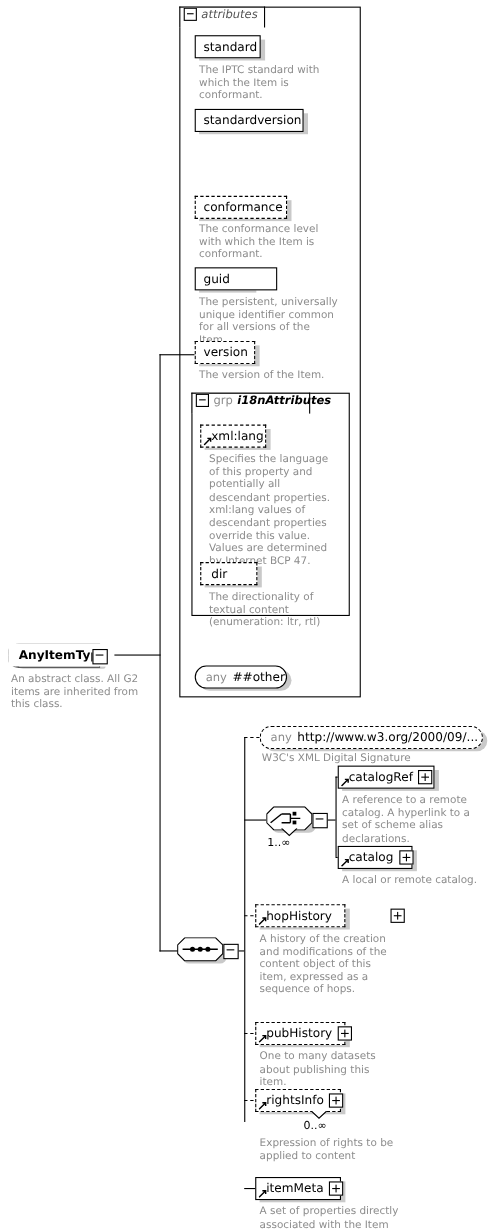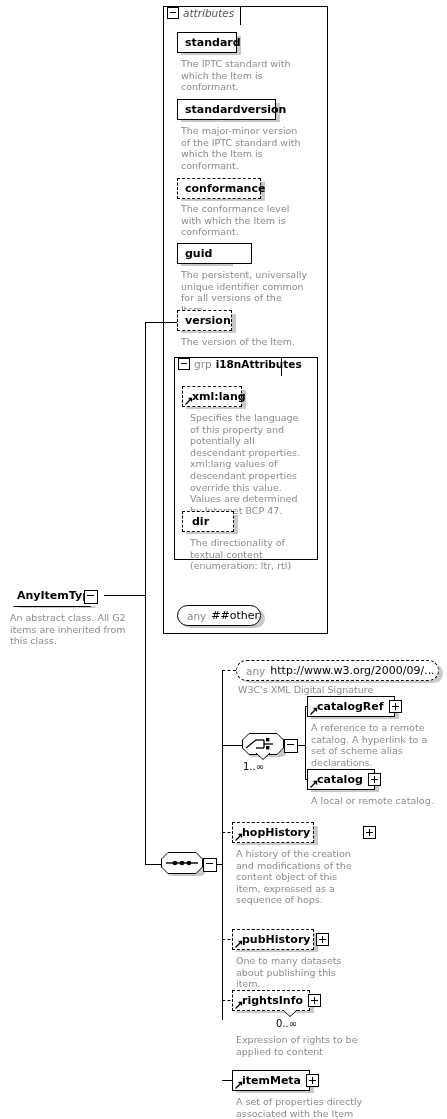--- a/index.html
+++ b/index.html
@@ -30,37 +30,37 @@
 
   
   .panel{position:absolute;border:1px solid #000;background:#fff;box-sizing:border-box;}
   .panel-tab{
     position:absolute;border:1px solid #000;border-bottom:none;background:#fff;
     height:19px;box-sizing:border-box;display:flex;align-items:flex-start;
     padding:0 5px 0 3px;white-space:nowrap;z-index:4;
   }
   .tab-label{font-size:10.5px;font-style:italic;color:#555;margin-left:4px;}
   .tab-kw{font-size:10.5px;color:#8c8c8c;margin-left:4px;}
-  .tab-bold{font-size:10.5px;font-weight:bold;color:#000;margin-left:4px;}
+  .tab-bold{font-size:10.5px;font-weight:bold;color:#000;margin-left:4px;font-style:italic;}
   
   .tgl{
     width:10px;height:10px;border:1px solid #000;background:#fff;
     display:inline-block;position:relative;flex:0 0 auto;
   }
   .tgl::before{
     content:"";position:absolute;left:2px;top:4px;width:6px;height:1px;background:#000;
   }
 
   
   .node{
     position:absolute;box-sizing:border-box;background:#fff;border:1px solid #000;
     height:21px;display:flex;align-items:center;white-space:nowrap;z-index:3;
   }
   .node.dashed{border:1px dashed #000;}
-  .node .nm{font-size:11px;font-weight:bold;color:#000;line-height:1;}
+  .node .nm{font-size:11px;font-weight:normal;color:#000;line-height:1;}
   .shadow{position:absolute;background:#c9c9c9;z-index:1;}
 
   
   .refarrow{
     position:absolute;left:2px;bottom:1px;width:8px;height:8px;
   }
   .refarrow svg{display:block;}
 
   
   .exp{
@@ -110,21 +110,20 @@
   <div class="shadow" style="left:181px;top:36px;width:60px;height:19px;"></div>
   <div class="node" style="left:177px;top:32px;width:60px;">
     <span class="nm" style="padding-left:7px;">standard</span>
   </div>
   <div class="doc" style="left:181px;top:58px;width:122px;">The IPTC standard with which the Item is conformant.</div>
 
   <div class="shadow" style="left:181px;top:103px;width:99px;height:19px;"></div>
   <div class="node" style="left:177px;top:99px;width:99px;">
     <span class="nm" style="padding-left:7px;">standardversion</span>
   </div>
-  <div class="doc" style="left:181px;top:125px;width:124px;">The major-minor version of the IPTC standard with which the Item is conformant.</div>
 
   <div class="shadow" style="left:181px;top:182px;width:84px;height:19px;"></div>
   <div class="node dashed" style="left:177px;top:178px;width:84px;">
     <span class="nm" style="padding-left:7px;">conformance</span>
   </div>
   <div class="doc" style="left:181px;top:203px;width:126px;">The conformance level with which the Item is conformant.</div>
 
   <div class="shadow" style="left:181px;top:247px;width:52px;height:19px;"></div>
   <div class="node" style="left:177px;top:243px;width:75px;">
     <span class="nm" style="padding-left:7px;">guid</span>

